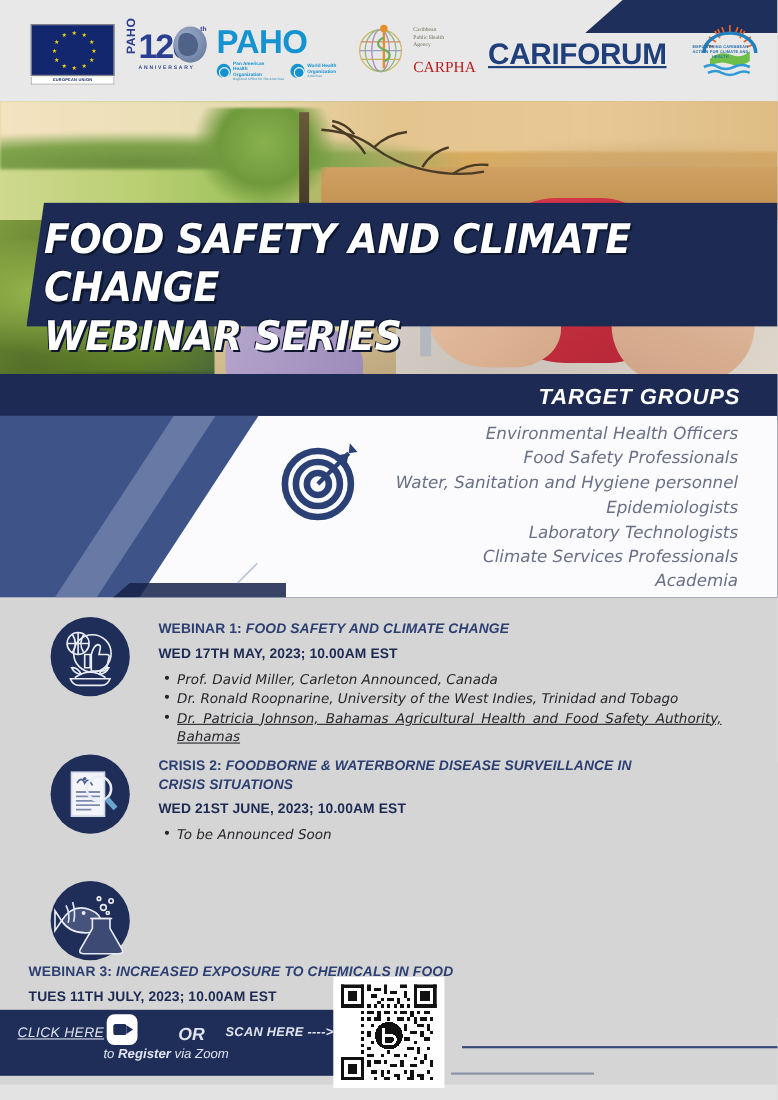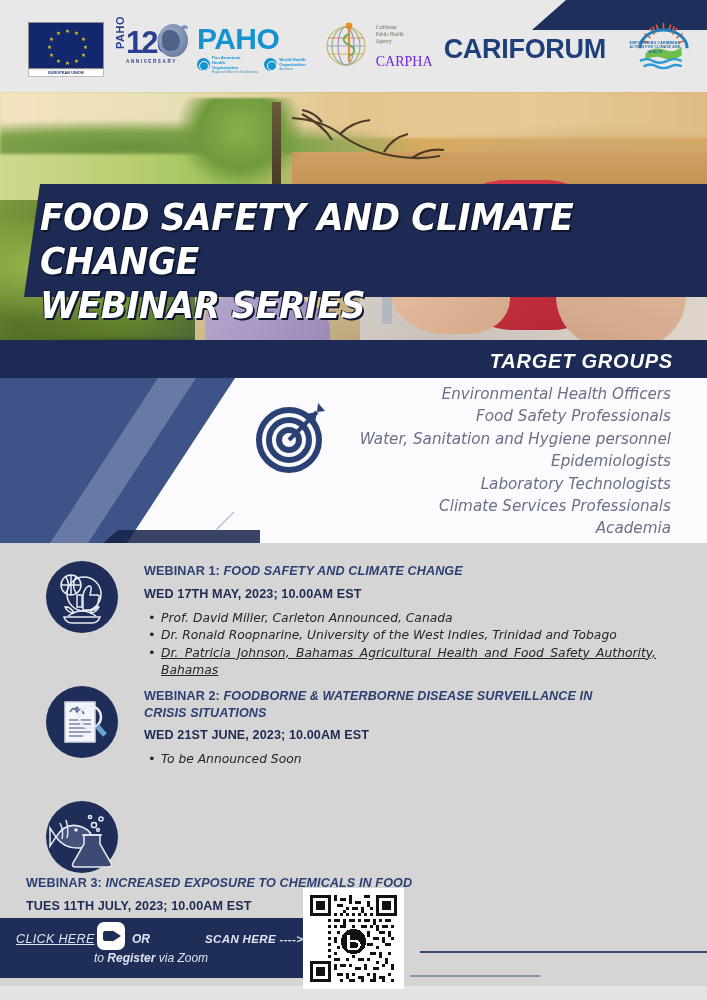--- a/index.html
+++ b/index.html
@@ -98,28 +98,29 @@
   
   .logo-carpha { margin-left:18px; width:108px; height:58px; position:relative; }
   .carpha-mark {
     position:absolute; left:0; top:2px; width:50px; height:46px;
   }
   .carpha-txt {
     position:absolute; left:52px; top:4px; font-size:5.1px; color:#6f6f5a;
     line-height:7px; font-family:"Liberation Serif", serif;
   }
   .carpha-name {
-    position:absolute; left:52px; top:34px; font-size:14px; color:#6d28d9;
+    position:absolute; left:52px; top:34px; font-size:14px; color:#b91c1c;
     font-family:"Liberation Serif", serif; letter-spacing:0px;
   }
 
   
   .logo-cariforum {
     margin-left:22px; font-size:27px; font-weight:bold; color:#1f3f7a;
     letter-spacing:-0.3px;
+    text-decoration:underline;
   }
 
   
   .logo-ccach { margin-left:14px; width:96px; height:56px; position:relative; }
   .ccach-txt {
     position:absolute; left:4px; top:20px; width:62px; font-size:3.5px;
     color:#1f6aa8; font-weight:bold; line-height:4.4px; text-align:center;
     letter-spacing:.2px;
   }
 
@@ -352,22 +353,22 @@
   .fb-zoom .cam {
     position:absolute; left:6px; top:9px; width:12px; height:10px;
     background:#1f2e58; border-radius:2px;
   }
   .fb-zoom .cam:after {
     content:""; position:absolute; left:12px; top:1px;
     border-left:6px solid #1f2e58; border-top:4px solid transparent;
     border-bottom:4px solid transparent;
   }
   .fb-or {
-    position:absolute; left:132px; top:932px; z-index:6;
-    font-size:12px; font-style:italic; font-weight:bold; color:#dfe3ee;
+    position:absolute; left:162px; top:932px; z-index:6;
+    font-size:16px; font-style:italic; font-weight:bold; color:#dfe3ee;
   }
   .fb-scan {
     position:absolute; left:205px; top:932px; z-index:6;
     font-size:11.6px; font-style:italic; font-weight:bold; color:#dfe3ee;
     letter-spacing:.3px;
   }
   .fb-reg {
     position:absolute; left:94px; top:951px; z-index:6;
     font-size:12px; font-style:italic; color:#dfe3ee;
   }
@@ -655,21 +656,21 @@
                 <path d="M23 42 h18"></path>
               <path d="M23 46 h22"></path>
                 <path d="M23 50 h14"></path>
             </g>
             <circle cx="44" cy="31" r="11" stroke="#e9ecf4" stroke-width="2.4"></circle>
             <path d="M51 40 l8 9" stroke="#6aa4cf" stroke-width="5"></path>
           </g>
         </svg>
       </div>
       <div class="wb-text">
-        <div class="wb-head" style="width:470px;"><span>WEBINAR 2: </span><span class="em">FOODBORNE &amp; WATERBORNE DISEASE SURVEILLANCE IN CRISIS SITUATIONS</span></div>
+        <div class="wb-head" style="width:470px;"><span>CRISIS 2: </span><span class="em">FOODBORNE &amp; WATERBORNE DISEASE SURVEILLANCE IN CRISIS SITUATIONS</span></div>
         <div class="wb-date">WED 21ST JUNE, 2023; 10.00AM EST</div>
         <div class="wb-list">
           <div class="wb-li">To be Announced Soon</div>
         </div>
       </div>
     </div>
 
     <div class="webinar" style="top:258px;flex-direction:column;">
       <div class="wb-icon">
         <svg viewBox="0 0 72 72">

